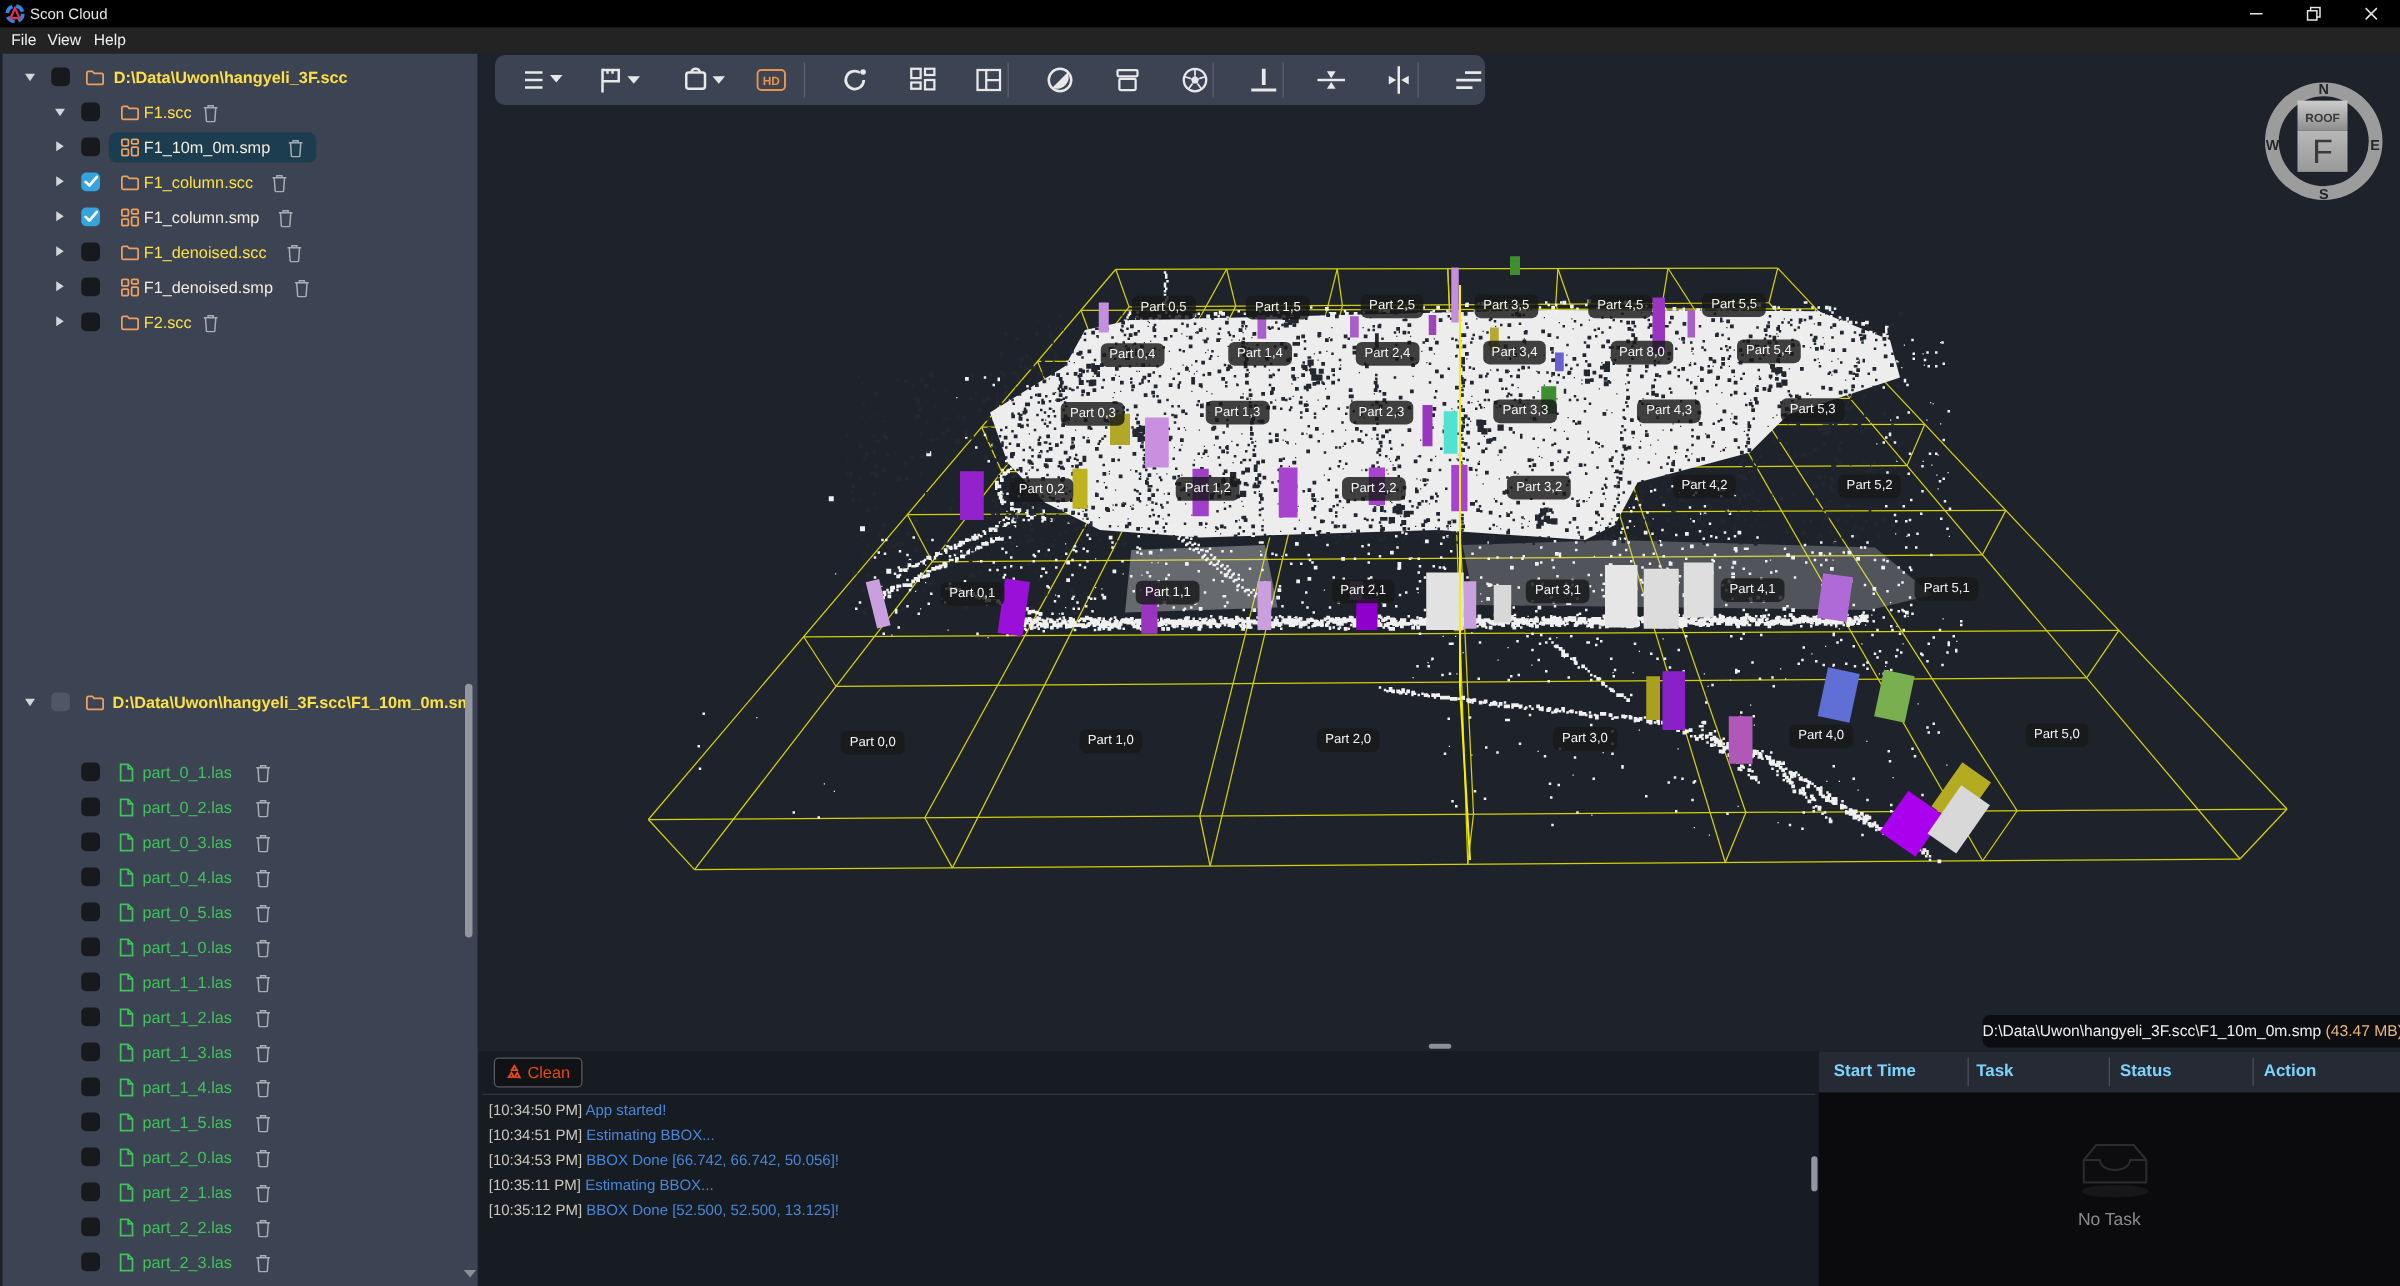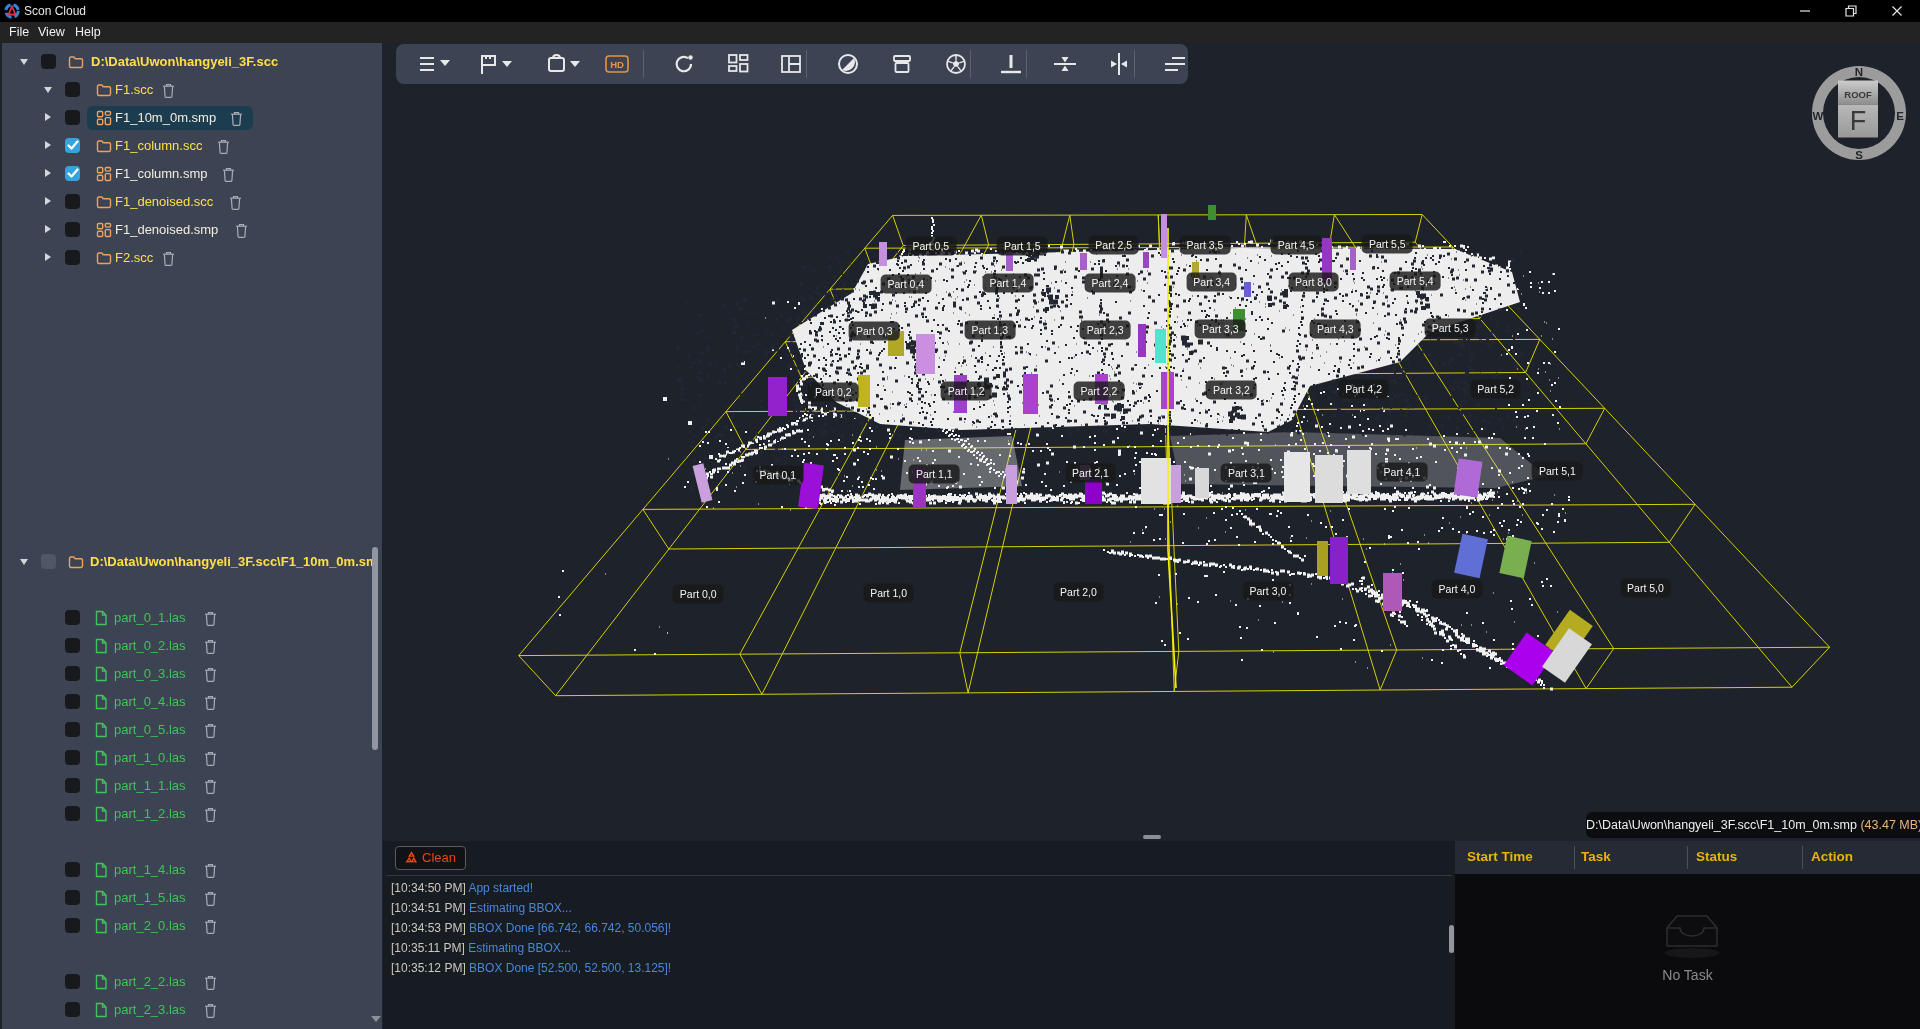--- a/index.html
+++ b/index.html
@@ -26,21 +26,21 @@
 #toolbar svg{position:absolute;top:8px}
 .plbl{position:absolute;transform:translate(-50%,-50%);background:rgba(24,24,26,0.82);color:#f4f4f4;font-size:10.5px;line-height:13px;padding:3px 7px;border-radius:5px;white-space:nowrap}
 #statusbar{position:absolute;right:0;top:769px;width:334px;height:26px;background:#0c0d10;border-radius:6px 0 0 6px;color:#efefef;font-size:12.5px;line-height:26px;text-align:right;white-space:nowrap;padding-right:12px}
 #statusbar .sz{color:#eab67e}
 #bottom{position:absolute;left:383px;top:841px;width:1537px;height:188px;background:#171b22}
 #cleanbtn{position:absolute;left:12px;top:5px;width:71px;height:24px;border:1px solid #585c61;border-radius:4px;background:#101216;color:#e54a15;font-size:13px;line-height:22px;text-align:center}
 #loghr{position:absolute;left:3px;top:34px;width:1066px;height:1px;background:#31363f}
 .log{position:absolute;left:8px;font-size:12px;white-space:nowrap;color:#cdc8bd}
 .log b{color:#4a87d8;font-weight:normal}
 #taskpanel{position:absolute;left:1072px;top:0;width:465px;height:188px;background:#0b0b0d}
-#taskhead{position:absolute;left:0;top:0;width:465px;height:33px;background:#252a35;color:#eab308;font-size:13.5px;font-weight:bold}
+#taskhead{position:absolute;left:0;top:0;width:465px;height:33px;background:#252a35;color:#7dd3fc;font-size:13.5px;font-weight:bold}
 #taskhead span{position:absolute;top:8px}
 #taskhead i{position:absolute;top:5px;width:1px;height:23px;background:#4a4f58}
 #notask{position:absolute;left:0;top:126px;width:465px;text-align:center;color:#8b8b8b;font-size:14px}
 .scrollthumb{position:absolute;background:#9196a1;border-radius:3px}
 #divider{position:absolute;left:760px;top:792px;width:18px;height:4px;background:#8a8f98;border-radius:2px}
 #compass{position:absolute;left:1426px;top:20px}
 </style></head>
 <body>
 <div id="titlebar">
     <svg width="16" height="16" viewBox="0 0 16 16" style="position:absolute;left:4px;top:3px">
@@ -322,20 +322,35 @@
         </svg></span>
       <span class="txt green" style="position:absolute;left:112px">part_1_2.las</span>
       <span style="position:absolute;left:202px;top:4px"><svg width="13" height="15" viewBox="0 0 13 15">
           <g fill="none" stroke="#a9adb5" stroke-width="1.2">
             <path d="M1 3.2h11"></path>
             <path d="M4.5 3V1.6h4V3"></path>
             <path d="M2.4 3.4l.7 10.2c0 .5.4.8.9.8h5c.5 0 .9-.3.9-.8l.7-10.2"></path>
           </g>
         </svg></span>
     </div>
+    <div class="row" style="left:0;top:787px;width:380px">
+      <span class="cb" style="left:63px;top:4px"></span>
+      <span style="position:absolute;left:92px;top:4px"><svg width="14" height="16" viewBox="0 0 14 16">
+          <path d="M2.5 1.5h6l3.5 3.5v9.5h-9.5z" fill="none" stroke="#3fc35a" stroke-width="1.4"></path>
+          <path d="M8.5 1.5v3.5h3.5" fill="none" stroke="#3fc35a" stroke-width="1.4"></path>
+        </svg></span>
+      <span class="txt green" style="position:absolute;left:112px">part_1_3.las</span>
+      <span style="position:absolute;left:202px;top:4px"><svg width="13" height="15" viewBox="0 0 13 15">
+          <g fill="none" stroke="#a9adb5" stroke-width="1.2">
+            <path d="M1 3.2h11"></path>
+            <path d="M4.5 3V1.6h4V3"></path>
+            <path d="M2.4 3.4l.7 10.2c0 .5.4.8.9.8h5c.5 0 .9-.3.9-.8l.7-10.2"></path>
+          </g>
+        </svg></span>
+    </div>
     <div class="row" style="left:0;top:815px;width:380px">
       <span class="cb" style="left:63px;top:4px"></span>
       <span style="position:absolute;left:92px;top:4px"><svg width="14" height="16" viewBox="0 0 14 16">
           <path d="M2.5 1.5h6l3.5 3.5v9.5h-9.5z" fill="none" stroke="#3fc35a" stroke-width="1.4"></path>
           <path d="M8.5 1.5v3.5h3.5" fill="none" stroke="#3fc35a" stroke-width="1.4"></path>
         </svg></span>
       <span class="txt green" style="position:absolute;left:112px">part_1_4.las</span>
       <span style="position:absolute;left:202px;top:4px"><svg width="13" height="15" viewBox="0 0 13 15">
           <g fill="none" stroke="#a9adb5" stroke-width="1.2">
             <path d="M1 3.2h11"></path>
@@ -359,20 +374,35 @@
           </g>
         </svg></span>
     </div>
     <div class="row" style="left:0;top:871px;width:380px">
       <span class="cb" style="left:63px;top:4px"></span>
       <span style="position:absolute;left:92px;top:4px"><svg width="14" height="16" viewBox="0 0 14 16">
           <path d="M2.5 1.5h6l3.5 3.5v9.5h-9.5z" fill="none" stroke="#3fc35a" stroke-width="1.4"></path>
           <path d="M8.5 1.5v3.5h3.5" fill="none" stroke="#3fc35a" stroke-width="1.4"></path>
         </svg></span>
       <span class="txt green" style="position:absolute;left:112px">part_2_0.las</span>
+      <span style="position:absolute;left:202px;top:4px"><svg width="13" height="15" viewBox="0 0 13 15">
+          <g fill="none" stroke="#a9adb5" stroke-width="1.2">
+            <path d="M1 3.2h11"></path>
+            <path d="M4.5 3V1.6h4V3"></path>
+            <path d="M2.4 3.4l.7 10.2c0 .5.4.8.9.8h5c.5 0 .9-.3.9-.8l.7-10.2"></path>
+          </g>
+        </svg></span>
+    </div>
+    <div class="row" style="left:0;top:899px;width:380px">
+      <span class="cb" style="left:63px;top:4px"></span>
+      <span style="position:absolute;left:92px;top:4px"><svg width="14" height="16" viewBox="0 0 14 16">
+          <path d="M2.5 1.5h6l3.5 3.5v9.5h-9.5z" fill="none" stroke="#3fc35a" stroke-width="1.4"></path>
+          <path d="M8.5 1.5v3.5h3.5" fill="none" stroke="#3fc35a" stroke-width="1.4"></path>
+        </svg></span>
+      <span class="txt green" style="position:absolute;left:112px">part_2_1.las</span>
       <span style="position:absolute;left:202px;top:4px"><svg width="13" height="15" viewBox="0 0 13 15">
           <g fill="none" stroke="#a9adb5" stroke-width="1.2">
             <path d="M1 3.2h11"></path>
             <path d="M4.5 3V1.6h4V3"></path>
             <path d="M2.4 3.4l.7 10.2c0 .5.4.8.9.8h5c.5 0 .9-.3.9-.8l.7-10.2"></path>
           </g>
         </svg></span>
     </div>
     <div class="row" style="left:0;top:927px;width:380px">
       <span class="cb" style="left:63px;top:4px"></span>

